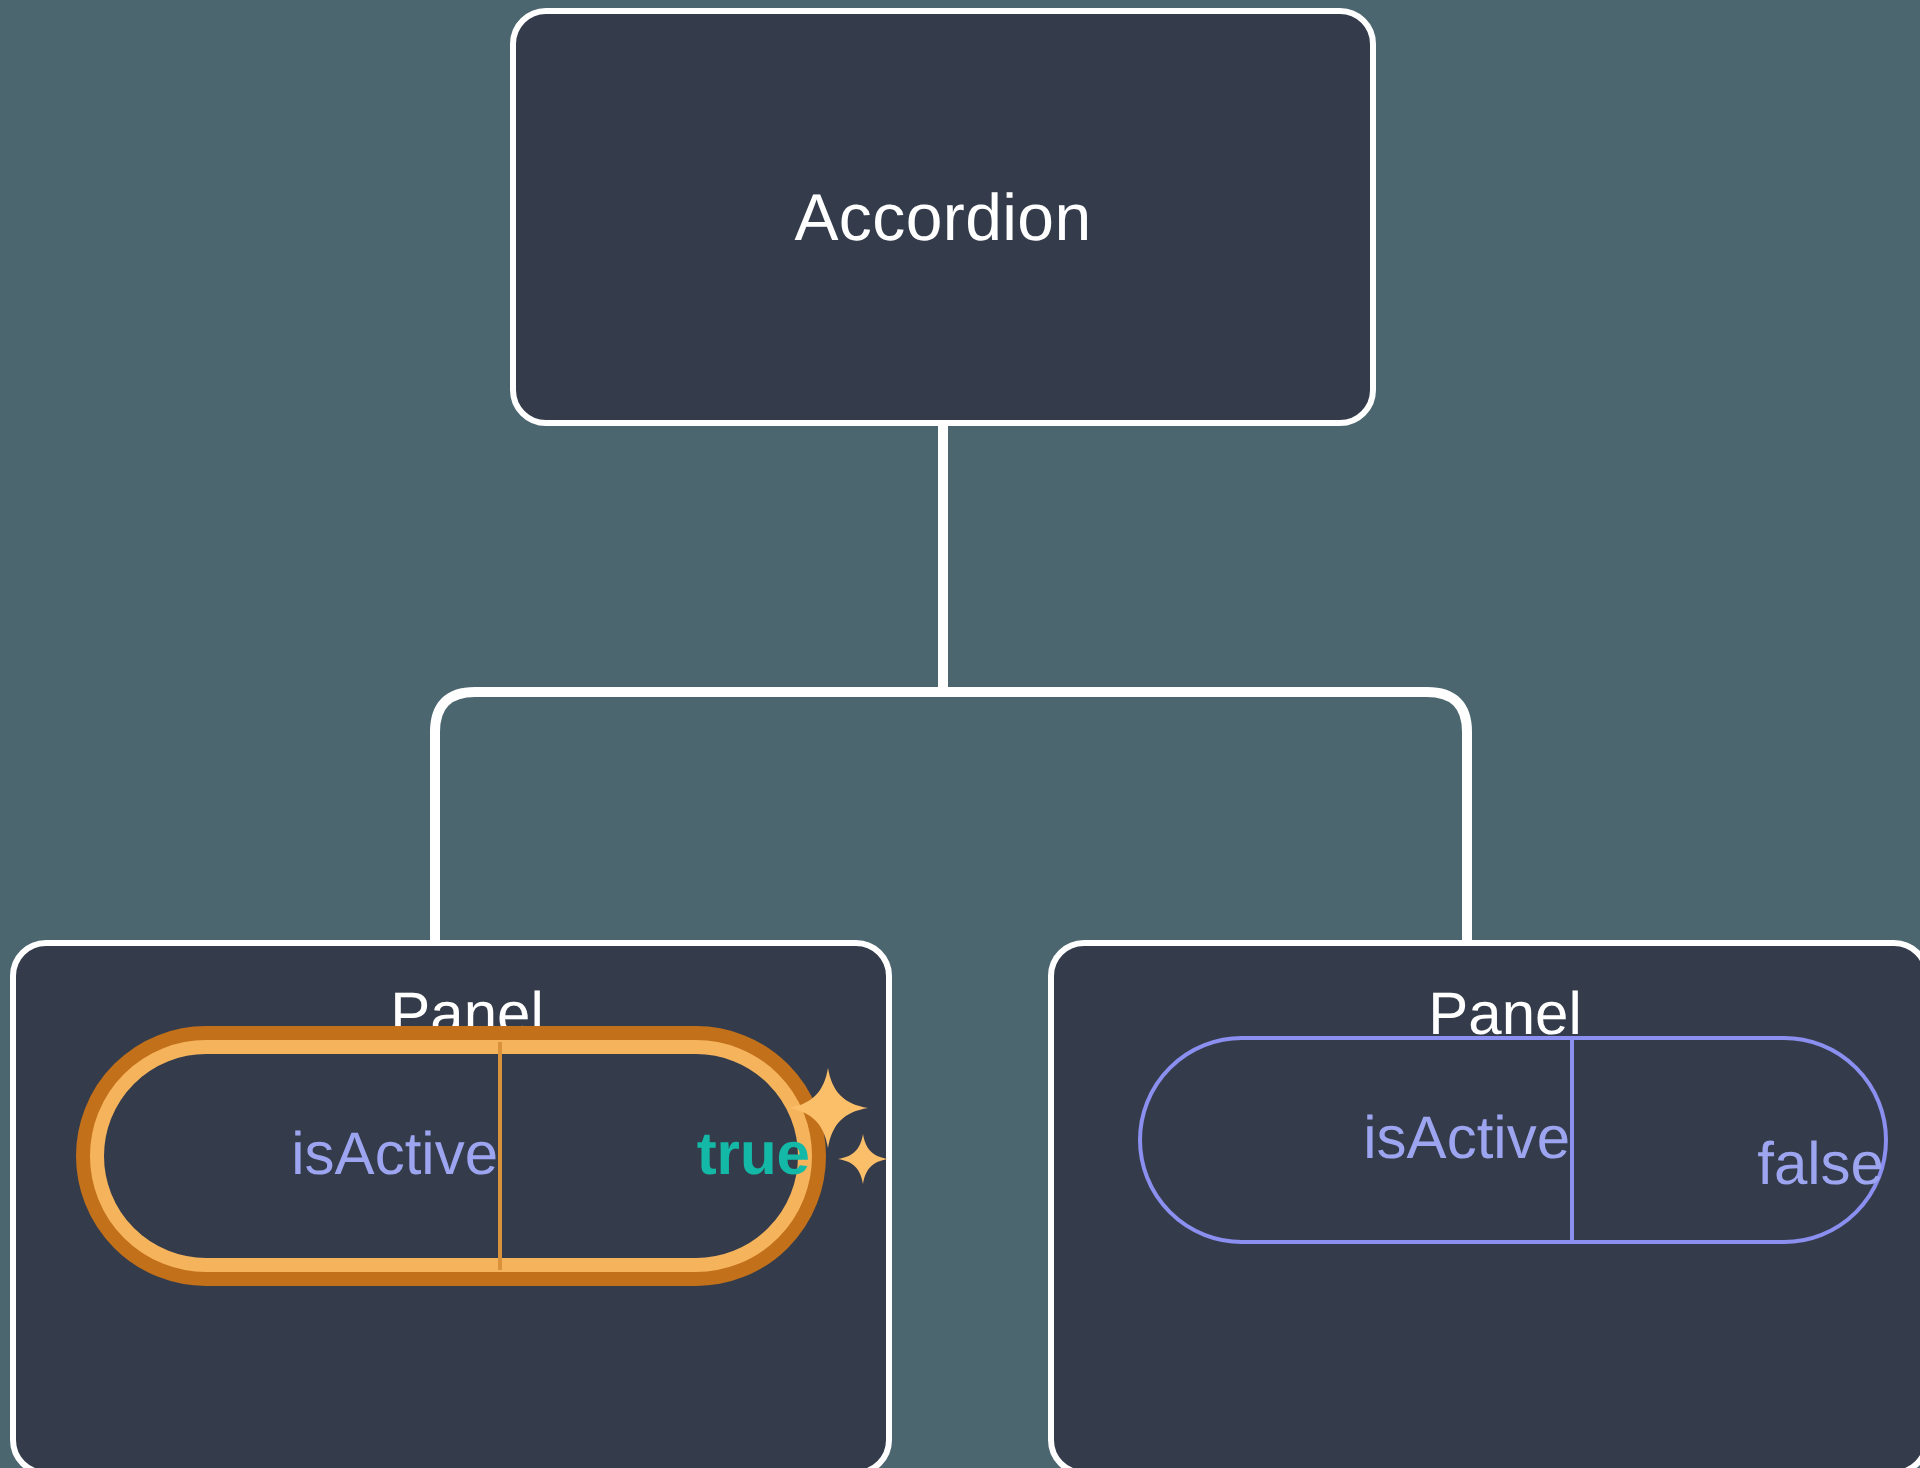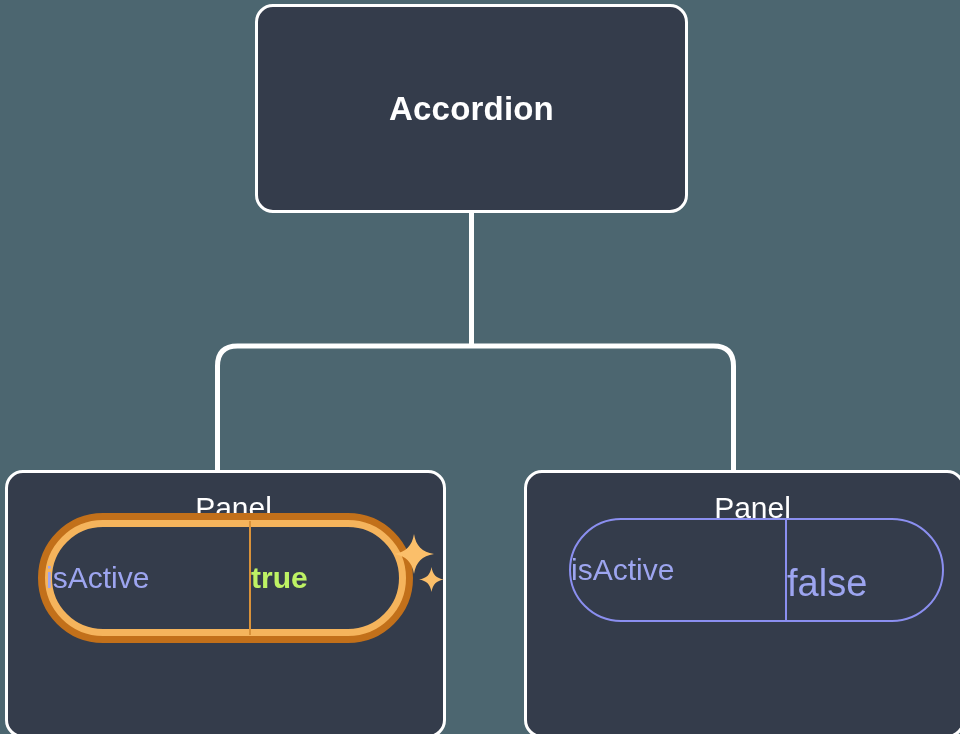--- a/index.html
+++ b/index.html
@@ -18,55 +18,55 @@
     position:absolute;
     background:#343c4b;
     border:3px solid #ffffff;
     border-radius:18px;
     box-sizing:border-box;
   }
   .node-root{left:255px;top:4px;width:433px;height:209px;}
   .node-root .node-title{
     position:absolute;left:0;right:0;top:0;bottom:0;
     display:flex;align-items:center;justify-content:center;
-    color:#ffffff;font-size:33px;font-weight:700;letter-spacing:.2px;
+    color:#ffffff;font-size:33px;font-weight:400;letter-spacing:.2px;
   }
 
   .node-panel{top:470px;height:268px;}
   .node-panel-left{left:5px;width:441px;}
   .node-panel-right{left:524px;width:441px;}
 
   .panel-title{
     position:absolute;left:16px;right:0;top:18px;
     text-align:center;color:#ffffff;font-size:30px;font-weight:400;
   }
 
   
   .pill{
     position:absolute;
     display:flex;align-items:stretch;
     box-sizing:border-box;
     border-radius:999px;
   }
   .pill .cell{
-    display:flex;align-items:center;justify-content:flex-start;
+    display:flex;align-items:center;justify-content:flex-end;
     box-sizing:border-box;
   }
   .pill .cell-key{flex:0 0 auto;}
   .pill .cell-val{flex:1 1 auto;}
 
   
   .pill-plain{
     left:42px;top:45px;width:375px;height:104px;
     border:2px solid #8b8ff0;
     background:transparent;
   }
   .pill-plain .cell-key{width:216px;border-right:2px solid #8b8ff0;}
   .pill-plain .cell-key span{color:#9da5f0;font-size:30px;}
-  .pill-plain .cell-val span{color:#9da5f0;font-size:38px;margin-top:26px;}
+  .pill-plain .cell-val span{color:#9da5f0;font-size:30px;margin-top:26px;}
 
   
   .pill-hl{
     left:30px;top:40px;width:375px;height:130px;
     border:8px solid #c2701a;
     background:transparent;
     box-shadow:0 0 0 0 rgba(0,0,0,0);
   }
   .pill-hl .ring-inner{
     position:absolute;left:-1px;top:-1px;right:-1px;bottom:-1px;
@@ -76,21 +76,21 @@
     pointer-events:none;
   }
   .pill-hl .pill-body{
     position:absolute;left:0;top:0;right:0;bottom:0;
     display:flex;align-items:stretch;
     border-radius:999px;
     overflow:hidden;
   }
   .pill-hl .cell-key{width:205px;border-right:2px solid #d9923a;}
   .pill-hl .cell-key span{color:#9da5f0;font-size:30px;}
-  .pill-hl .cell-val span{color:#bef264;font-size:30px;font-weight:700;}
+  .pill-hl .cell-val span{color:#14b8a6;font-size:30px;font-weight:700;}
 
   
   .sparkles{position:absolute;left:385px;top:533px;width:60px;height:70px;}
   .spark{position:absolute;}
 </style>
 </head>
 <body>
 
 <div class="stage">
 

